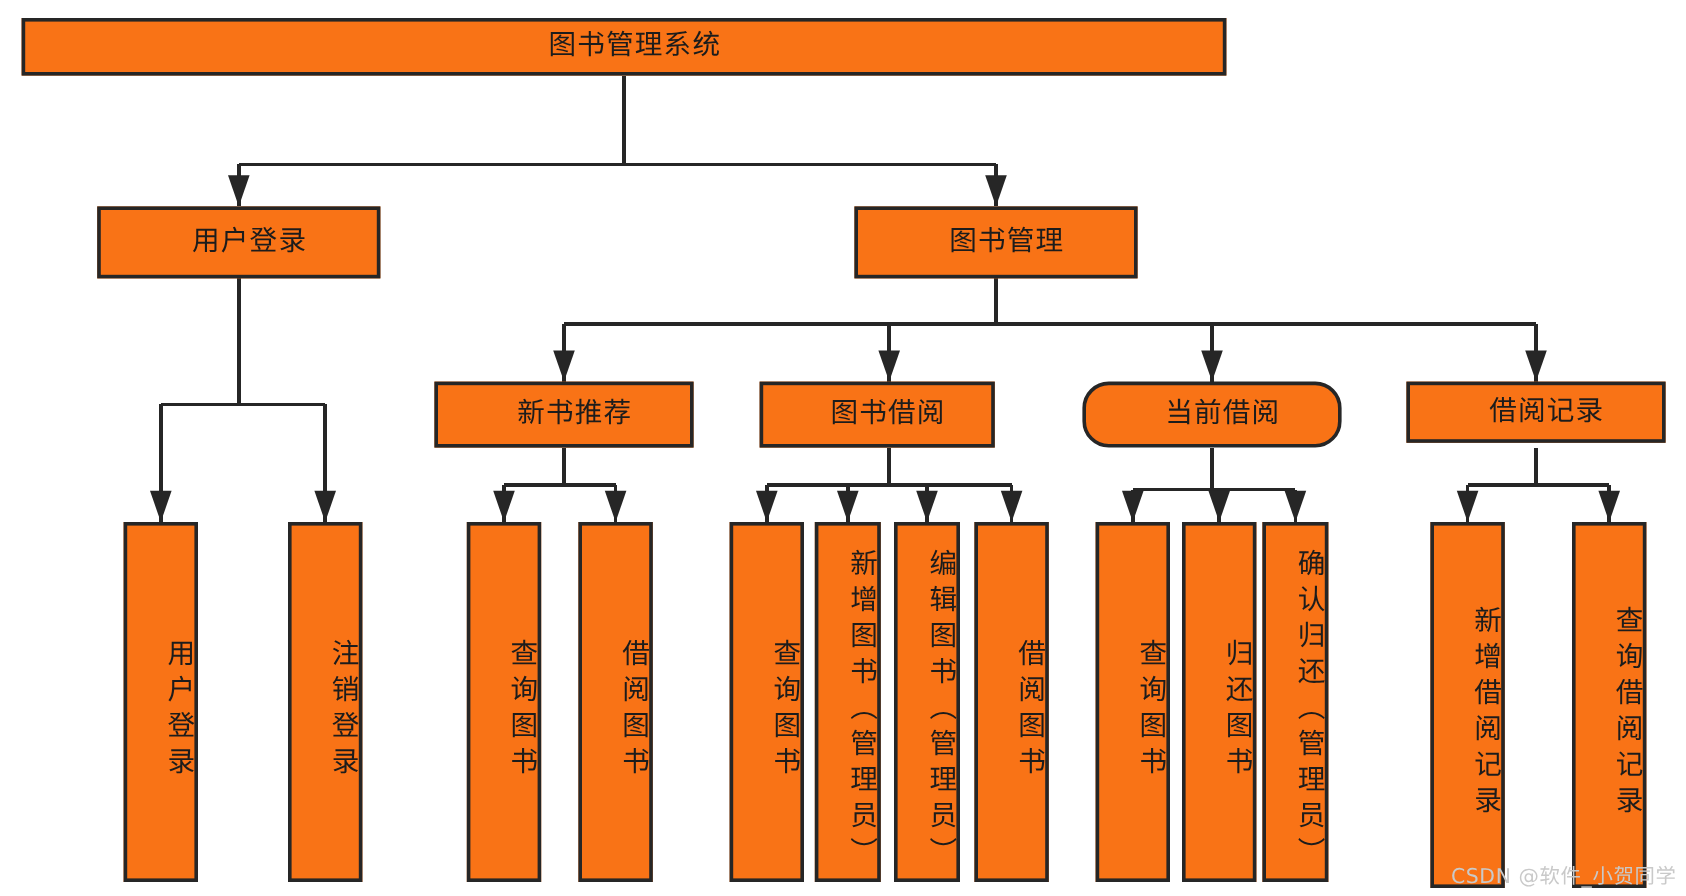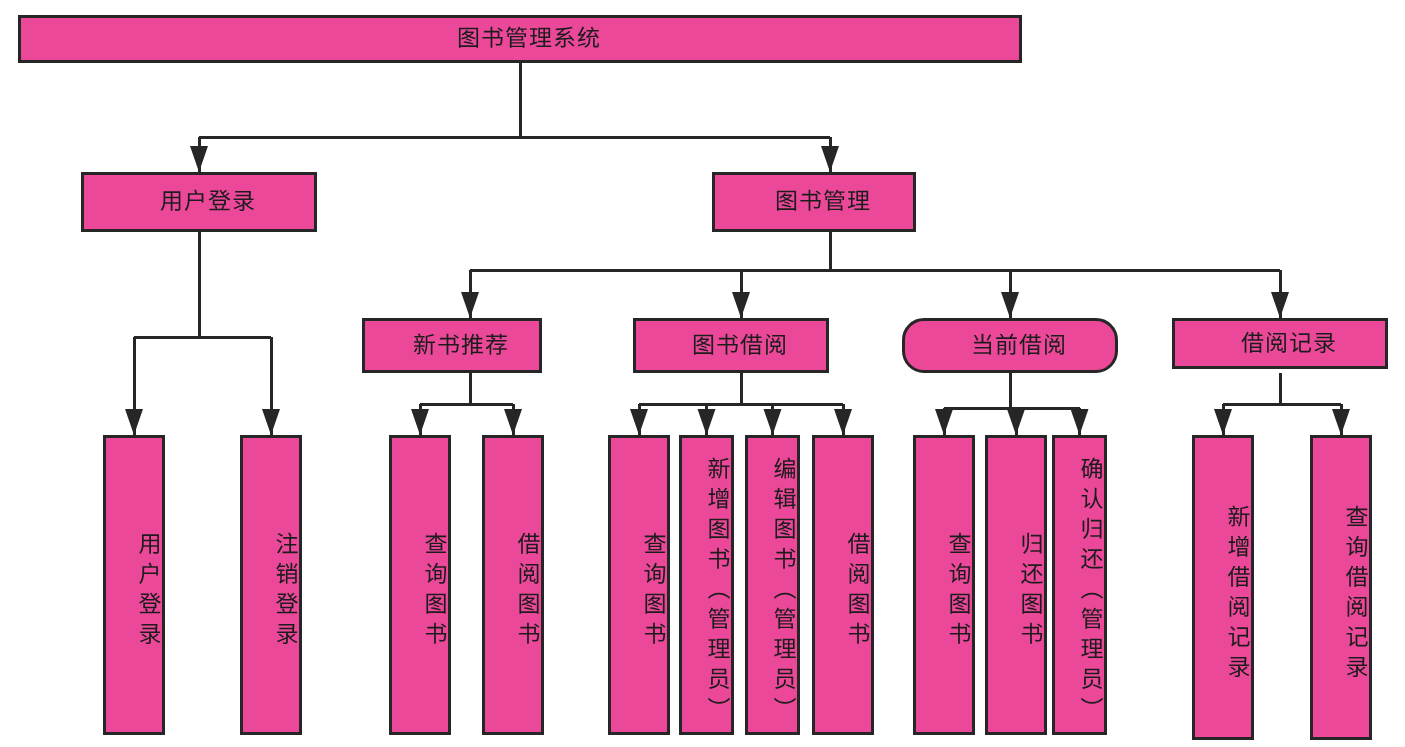--- a/index.html
+++ b/index.html
@@ -23,21 +23,21 @@
     left: 0;
     top: 0;
     width: 1405px;
     height: 747px;
     pointer-events: none;
   }
   .node {
     position: absolute;
     box-sizing: border-box;
     border: 3px solid #262626;
-    background: #ec4899;
+    background: #f97316;
     display: flex;
     align-items: center;
     justify-content: center;
     color: #1c1c1c;
     padding-left: 18px;
   }
   .node.horizontal {
     font-size: 23px;
     letter-spacing: 1px;
     line-height: 1.2;
@@ -127,24 +127,24 @@
       <path d="M 1332 409 L 1350 409 L 1341 435 Z" fill="#262626"></path>
     </svg>
 
   <div id="node-layer">
       <div class="node horizontal" style="left: 18px; top: 15px; width: 1004px; height: 48px;">
         <span class="node-label">图书管理系统</span>
       </div>
       <div class="node horizontal" style="left: 81px; top: 172px; width: 236px; height: 60px;">
         <span class="node-label">用户登录</span>
       </div>
-      <div class="node horizontal" style="left: 712px; top: 172px; width: 204px; height: 60px;">
+      <div class="node horizontal" style="left: 712px; top: 172px; width: 236px; height: 60px;">
         <span class="node-label">图书管理</span>
       </div>
-      <div class="node horizontal" style="left: 362px; top: 318px; width: 180px; height: 55px;">
+      <div class="node horizontal" style="left: 362px; top: 318px; width: 216px; height: 55px;">
         <span class="node-label">新书推荐</span>
       </div>
       <div class="node horizontal" style="left: 633px; top: 318px; width: 196px; height: 55px;">
         <span class="node-label">图书借阅</span>
       </div>
       <div class="node horizontal" style="left: 902px; top: 318px; width: 216px; height: 55px; border-radius: 22px;">
         <span class="node-label">当前借阅</span>
       </div>
       <div class="node horizontal" style="left: 1172px; top: 318px; width: 216px; height: 51px;">
         <span class="node-label">借阅记录</span>
@@ -183,14 +183,15 @@
         <span class="node-label">确认归还（管理员）</span>
       </div>
       <div class="node vertical" style="left: 1192px; top: 435px; width: 62px; height: 305px;">
         <span class="node-label">新增借阅记录</span>
       </div>
       <div class="node vertical" style="left: 1310px; top: 435px; width: 62px; height: 305px;">
         <span class="node-label">查询借阅记录</span>
       </div>
     </div>
 
+  <div id="watermark">CSDN @软件_小贺同学</div>
 
 </div>
 
 </body></html>

